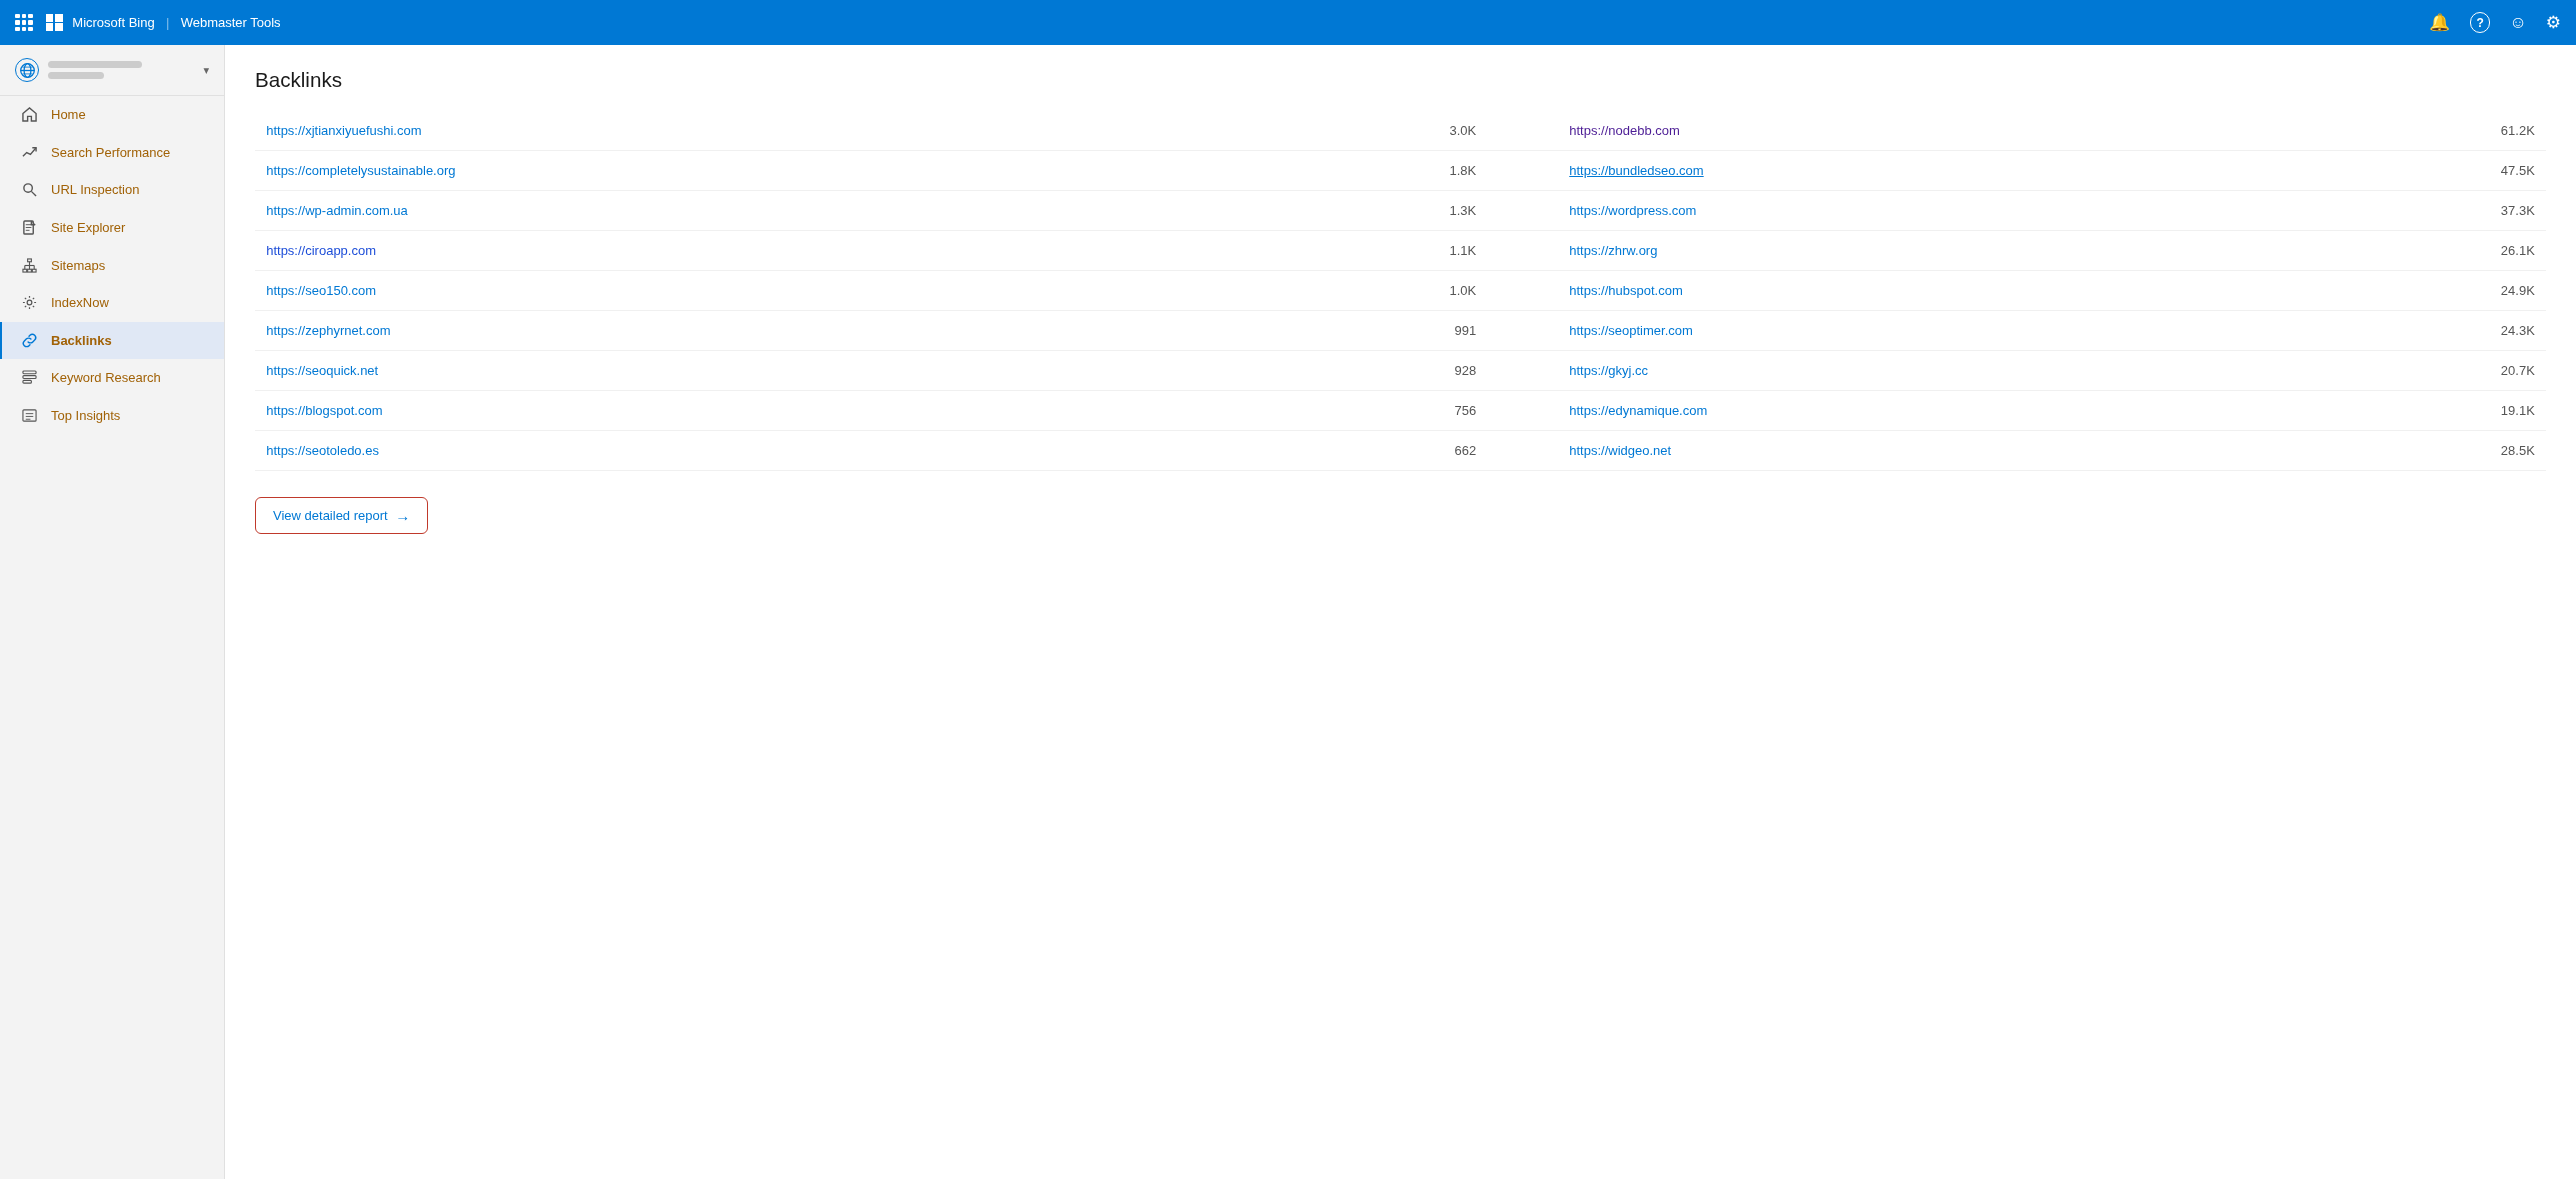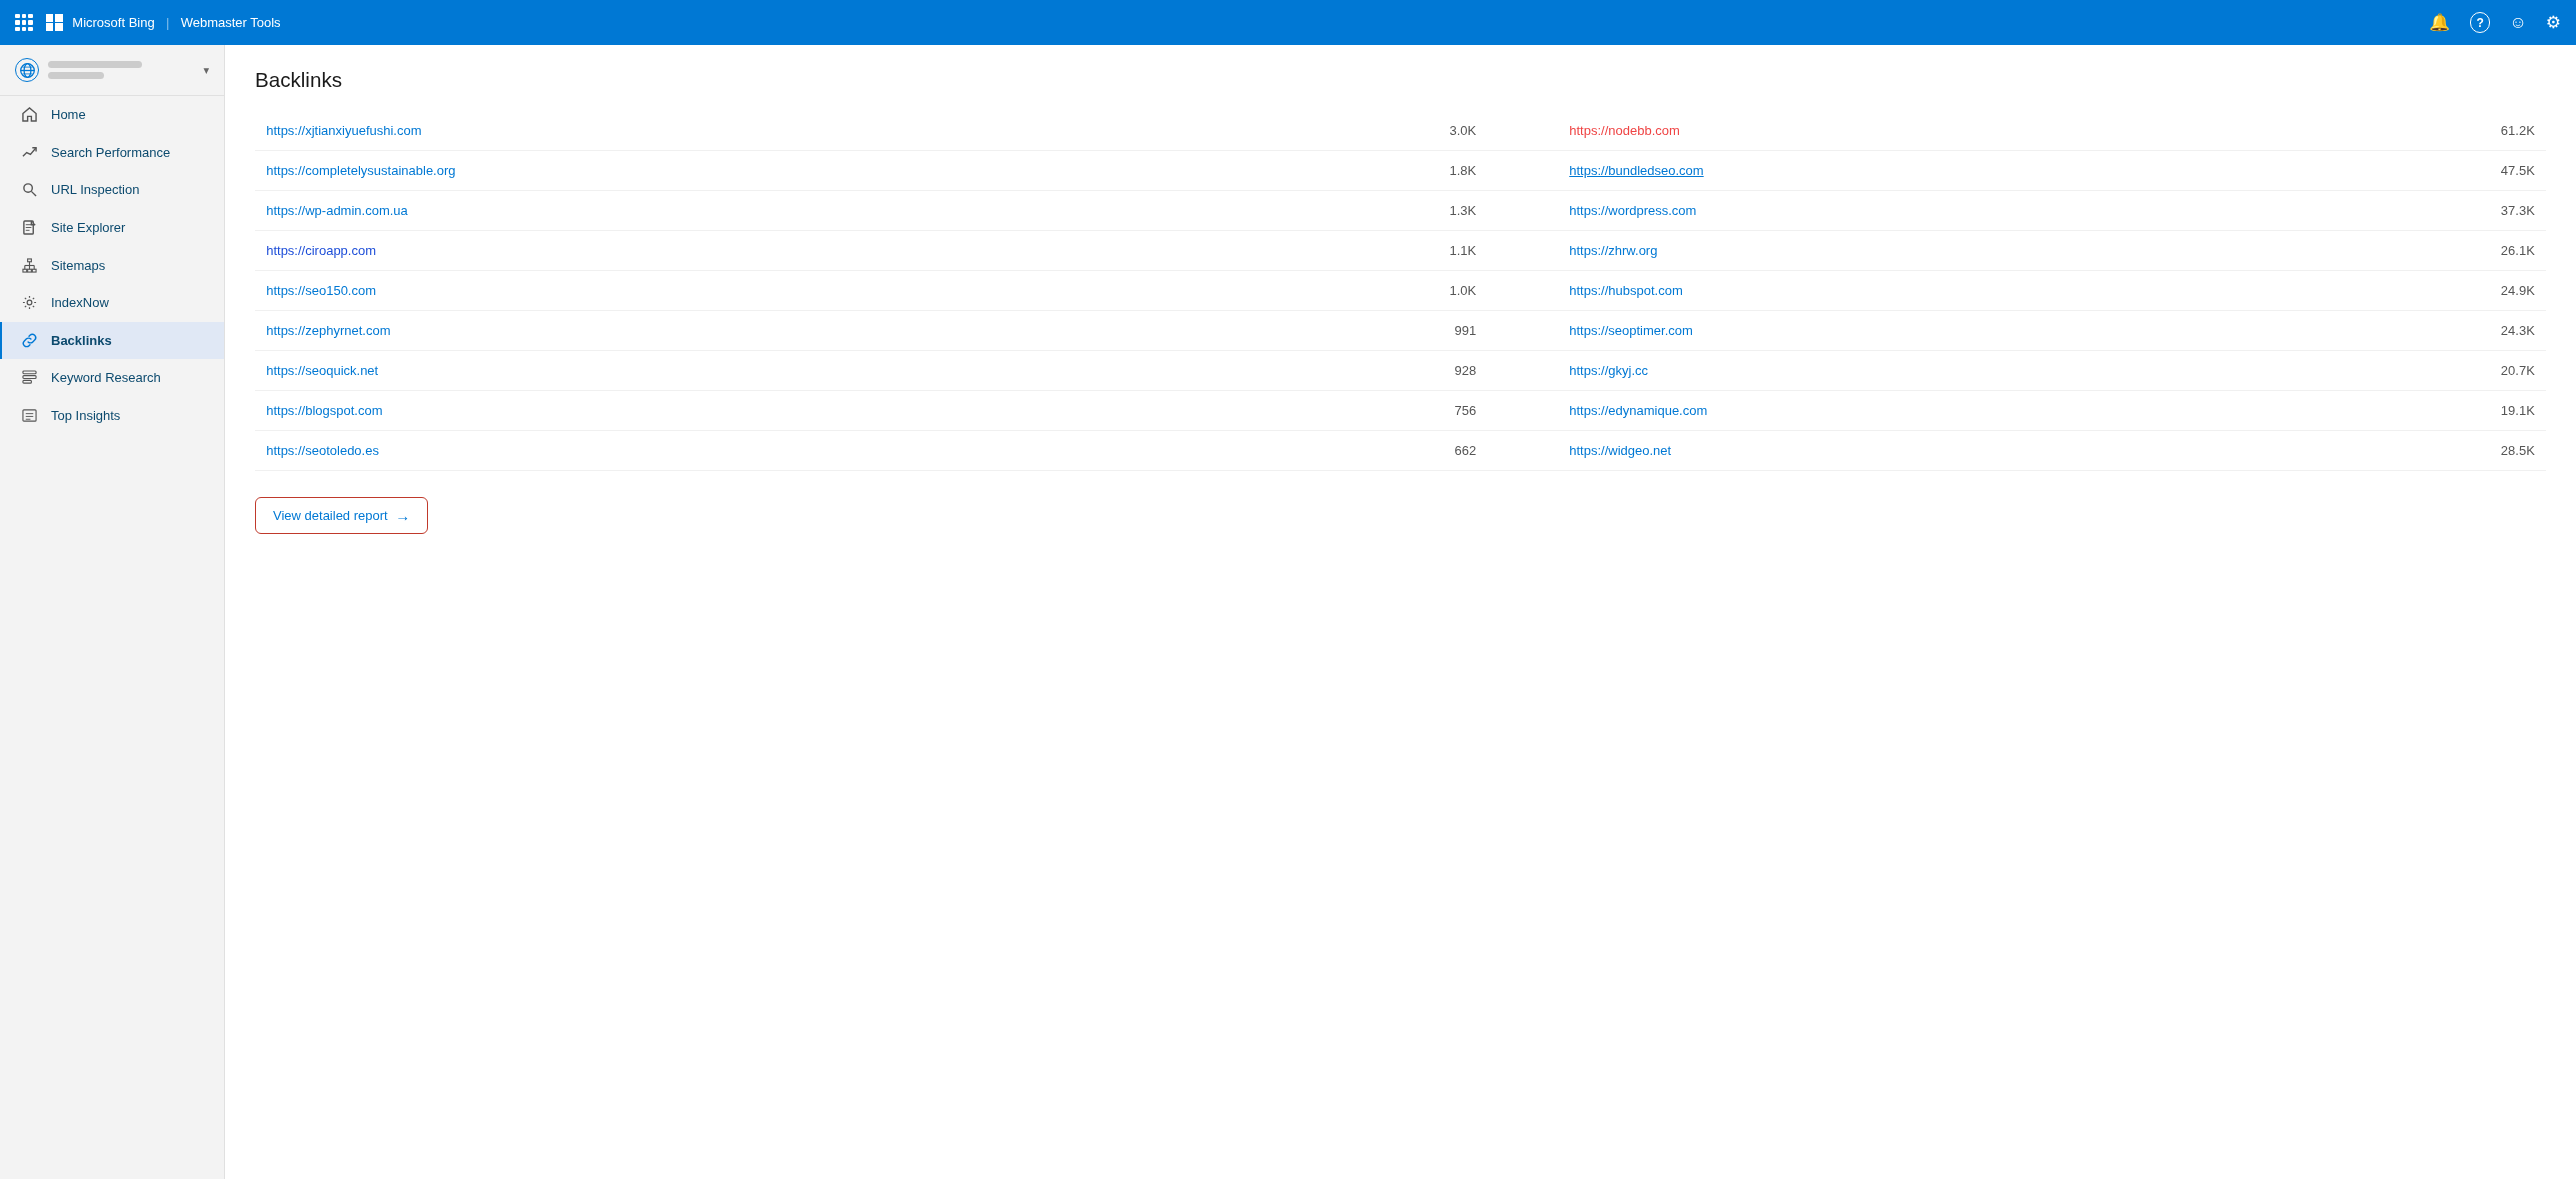--- a/index.html
+++ b/index.html
@@ -113,21 +113,21 @@
     .chevron-down {
       font-size: 11.2px;
       color: #666;
     }
 
     .nav-item {
       display: flex;
       align-items: center;
       padding: 10.3px 19px;
       cursor: pointer;
-      color: #0c4a6e;
+      color: #a16207;
       font-size: 13px;
       gap: 13px;
       border-left: 2.8px solid transparent;
     }
     .nav-item.active {
       background: #e0e8f5;
       border-left-color: #0078d4;
       font-weight: 600;
     }
     .nav-icon {
@@ -378,21 +378,21 @@
 
   <div class="content">
     <h1 class="page-title">Backlinks</h1>
 
 
     <table class="backlinks-table">
       <tbody id="table-body">
           <tr>
       <td style="color:#0078d4;cursor:pointer;">https://xjtianxiyuefushi.com</td>
       <td class="count">3.0K</td>
-      <td style="color:#ef4444;cursor:pointer;padding-left:37px;">https://nodebb.com</td>
+      <td style="color:#4c1d95;cursor:pointer;padding-left:37px;">https://nodebb.com</td>
       <td style="color:#555;text-align:right;">61.2K</td>
     </tr>
           <tr>
       <td style="color:#0078d4;cursor:pointer;">https://completelysustainable.org</td>
       <td class="count">1.8K</td>
       <td style="color:#0078d4;cursor:pointer;padding-left:37px;text-decoration:underline;">https://bundledseo.com</td>
       <td style="color:#555;text-align:right;">47.5K</td>
     </tr>
           <tr>
       <td style="color:#0078d4;cursor:pointer;">https://wp-admin.com.ua</td>

